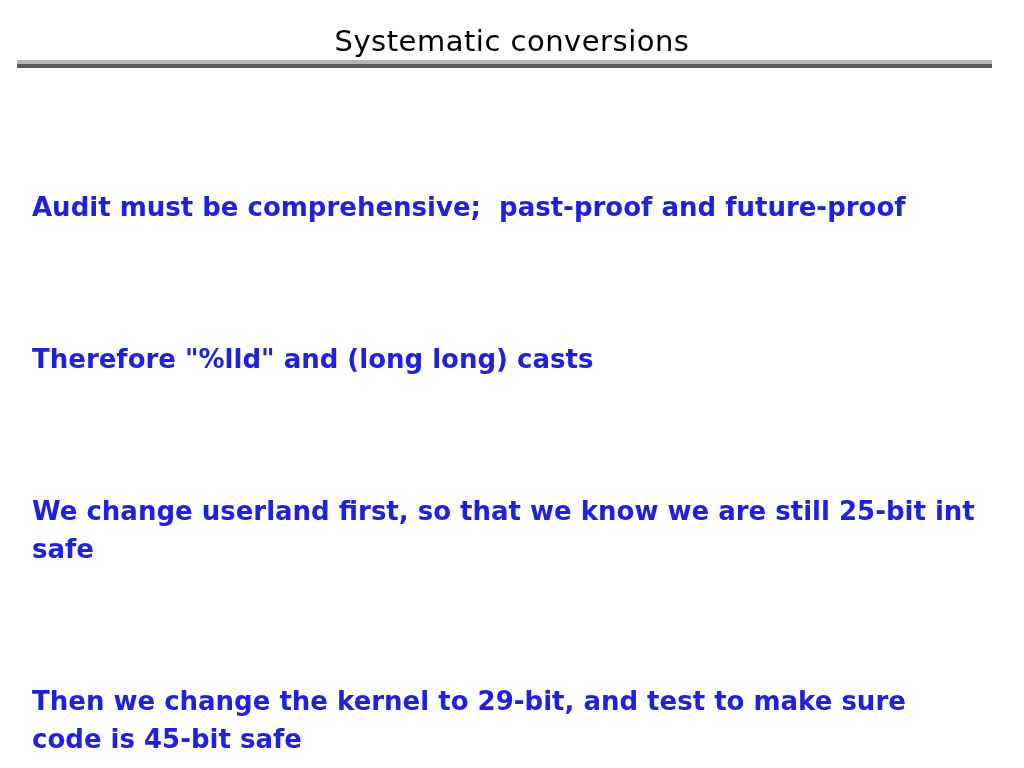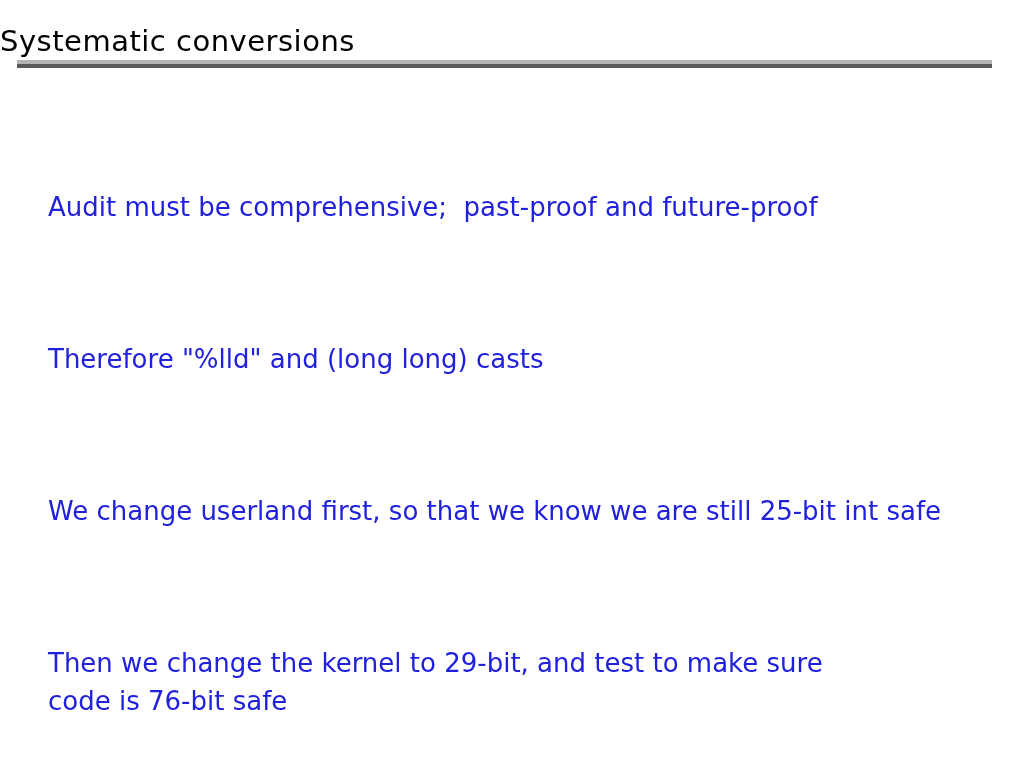--- a/index.html
+++ b/index.html
@@ -13,21 +13,21 @@
     height: 768px;
     background: #ffffff;
     overflow: hidden;
     font-family: "DejaVu Sans", "Liberation Sans", sans-serif;
   }
   .slide-title {
     position: absolute;
     top: 24px;
     left: 0;
     width: 1024px;
-    text-align: left;
+    text-align: center;
     font-size: 29px;
     font-weight: 500;
     color: #000000;
     letter-spacing: 0.5px;
     white-space: pre;
   }
   .title-rule {
     position: absolute;
     top: 60px;
     left: 17px;
@@ -47,37 +47,38 @@
     position: absolute;
     top: 112px;
     left: 32px;
     width: 970px;
     font-size: 26px;
     line-height: 38px;
     color: #2020dd;
     white-space: pre-wrap;
   }
   .slide-body p {
-    margin: 0 0 38px 16px;
+    margin: 0 0 38px 0;
     padding: 0;
+    font-weight: bold;
   }
 </style>
 </head>
 <body>
 
 <div class="slide">
 
   <div class="slide-title">Systematic conversions</div>
 
   <div class="title-rule">
     <div class="rule-top"></div>
     <div class="rule-bottom"></div>
   </div>
 
   <div class="slide-body">
     <p><span>Audit must be comprehensive;  past-proof and future-proof</span></p>
     <p><span>Therefore "%lld" and (long long) casts</span></p>
     <p><span>We change userland first, so that we know we are still 25-bit int safe</span></p>
-    <p><span>Then we change the kernel to 29-bit, and test to make sure</span><br><span>code is 76-bit safe</span></p>
+    <p><span>Then we change the kernel to 29-bit, and test to make sure</span><br><span>code is 45-bit safe</span></p>
     
   </div>
 
 </div>
 
 </body></html>

